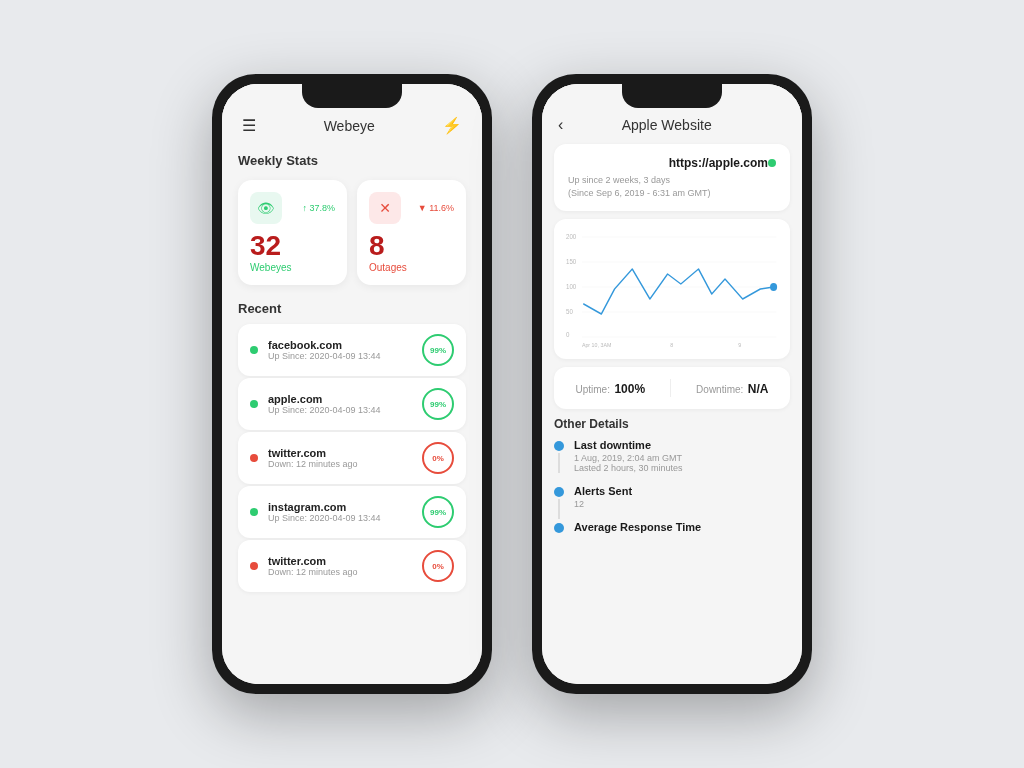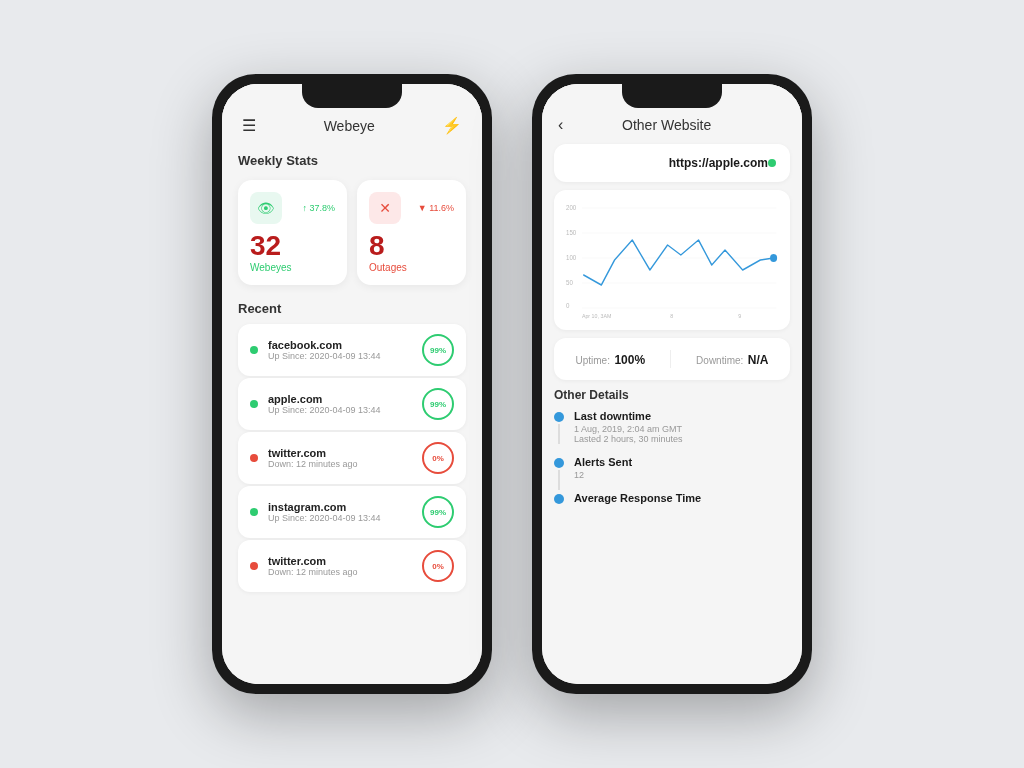--- a/index.html
+++ b/index.html
@@ -442,31 +442,32 @@
     </div>
   </div>
 
   <div class="phone">
     <div class="phone-screen">
       <div class="notch"></div>
       <div class="phone2-content">
 
         <div class="phone2-header">
           <span class="back-btn">‹</span>
-          <span class="phone2-title">Other Website</span>
+          <span class="phone2-title">Apple Website</span>
           <span style="width:26px"></span>
         </div>
 
         <div class="detail-body">
 
           <div class="url-card">
             <div class="url-row">
               <span class="url-text">https://apple.com</span>
               <div class="online-dot"></div>
             </div>
+            <div class="uptime-desc">Up since 2 weeks, 3 days<br>(Since Sep 6, 2019 - 6:31 am GMT)</div>
           </div>
 
           <div class="chart-card">
             <svg class="chart-svg" viewBox="0 0 240 120" preserveAspectRatio="none">
 
               <text x="0" y="10" font-size="7" fill="#bbb">200</text>
               <text x="0" y="35" font-size="7" fill="#bbb">150</text>
               <text x="0" y="60" font-size="7" fill="#bbb">100</text>
               <text x="0" y="85" font-size="7" fill="#bbb">50</text>
               <text x="0" y="108" font-size="7" fill="#bbb">0</text>

